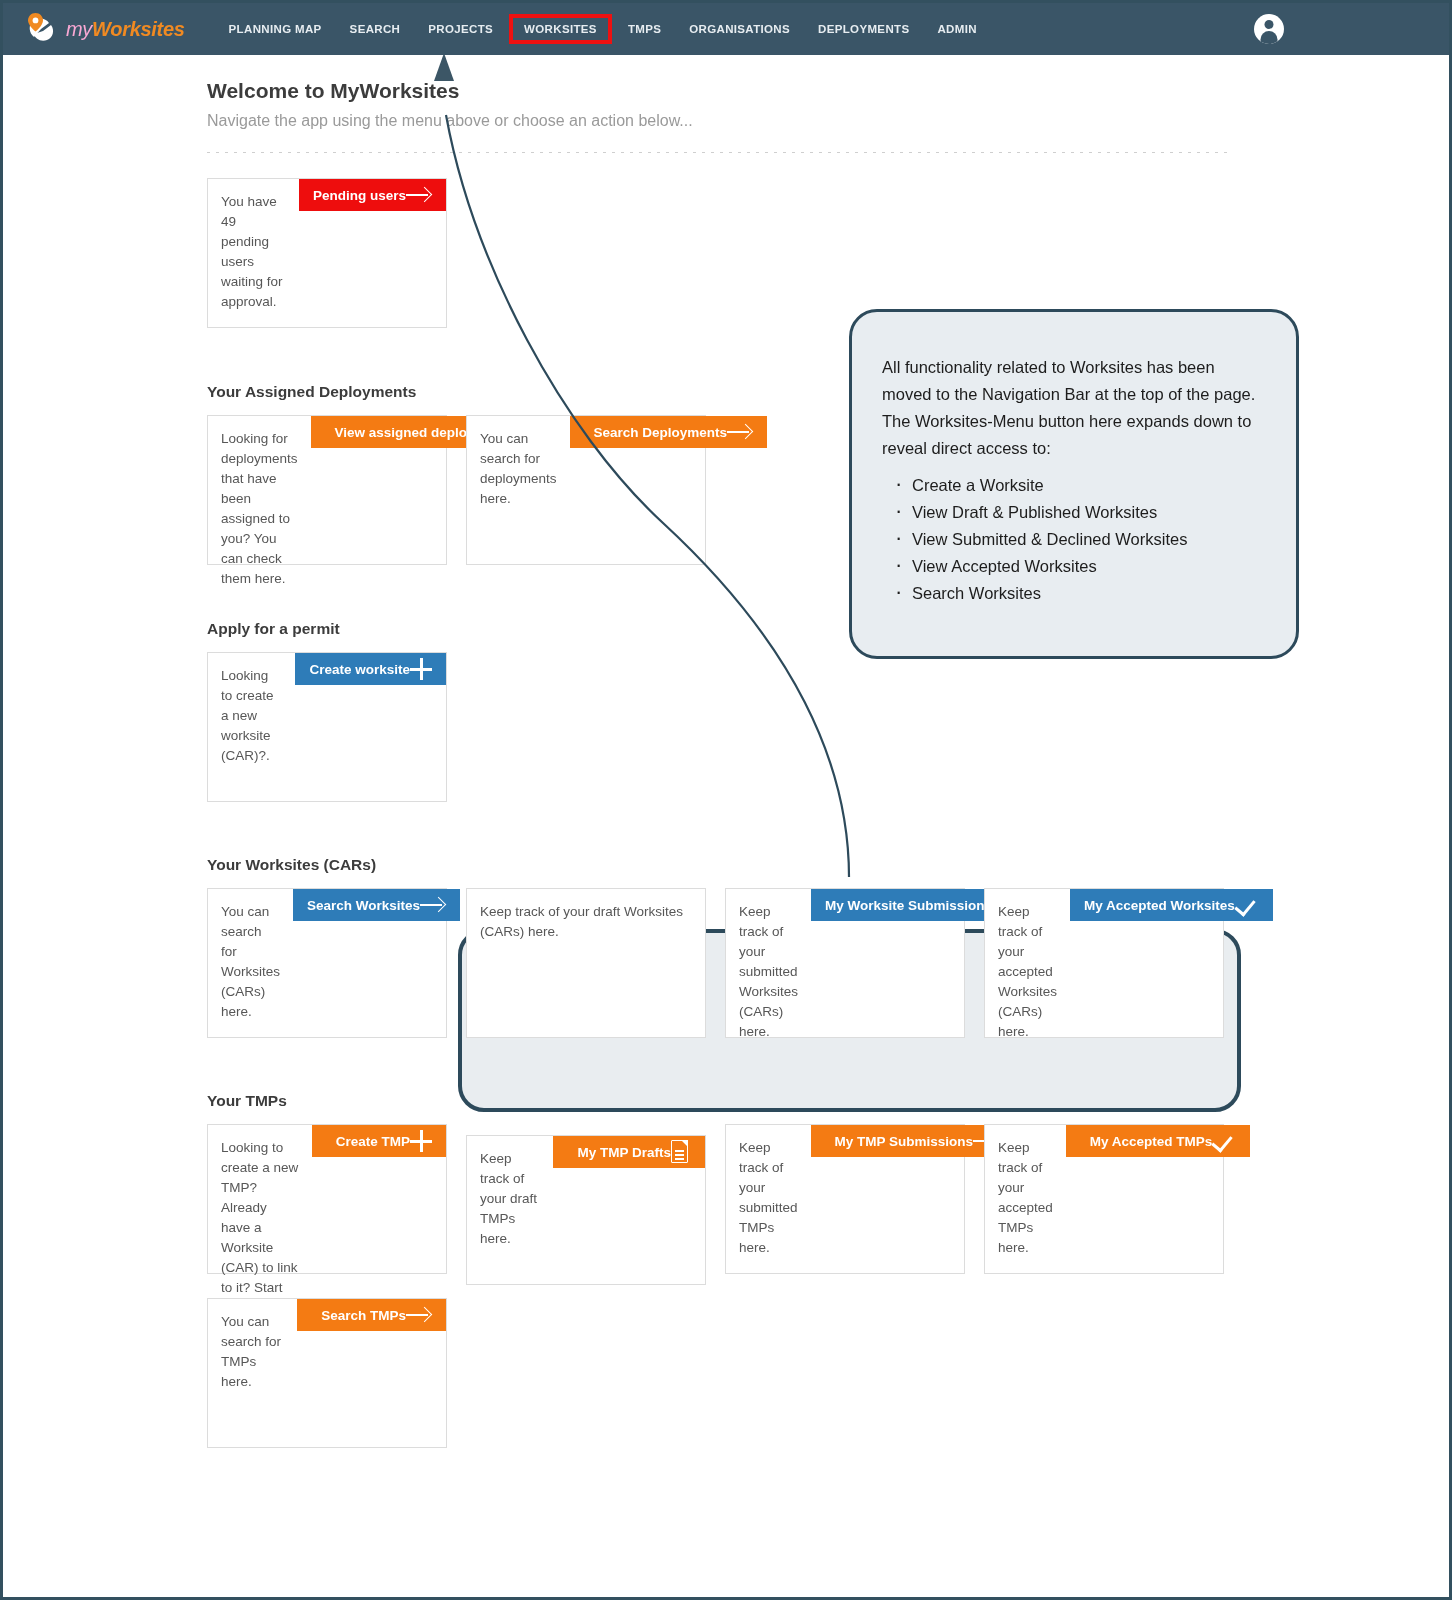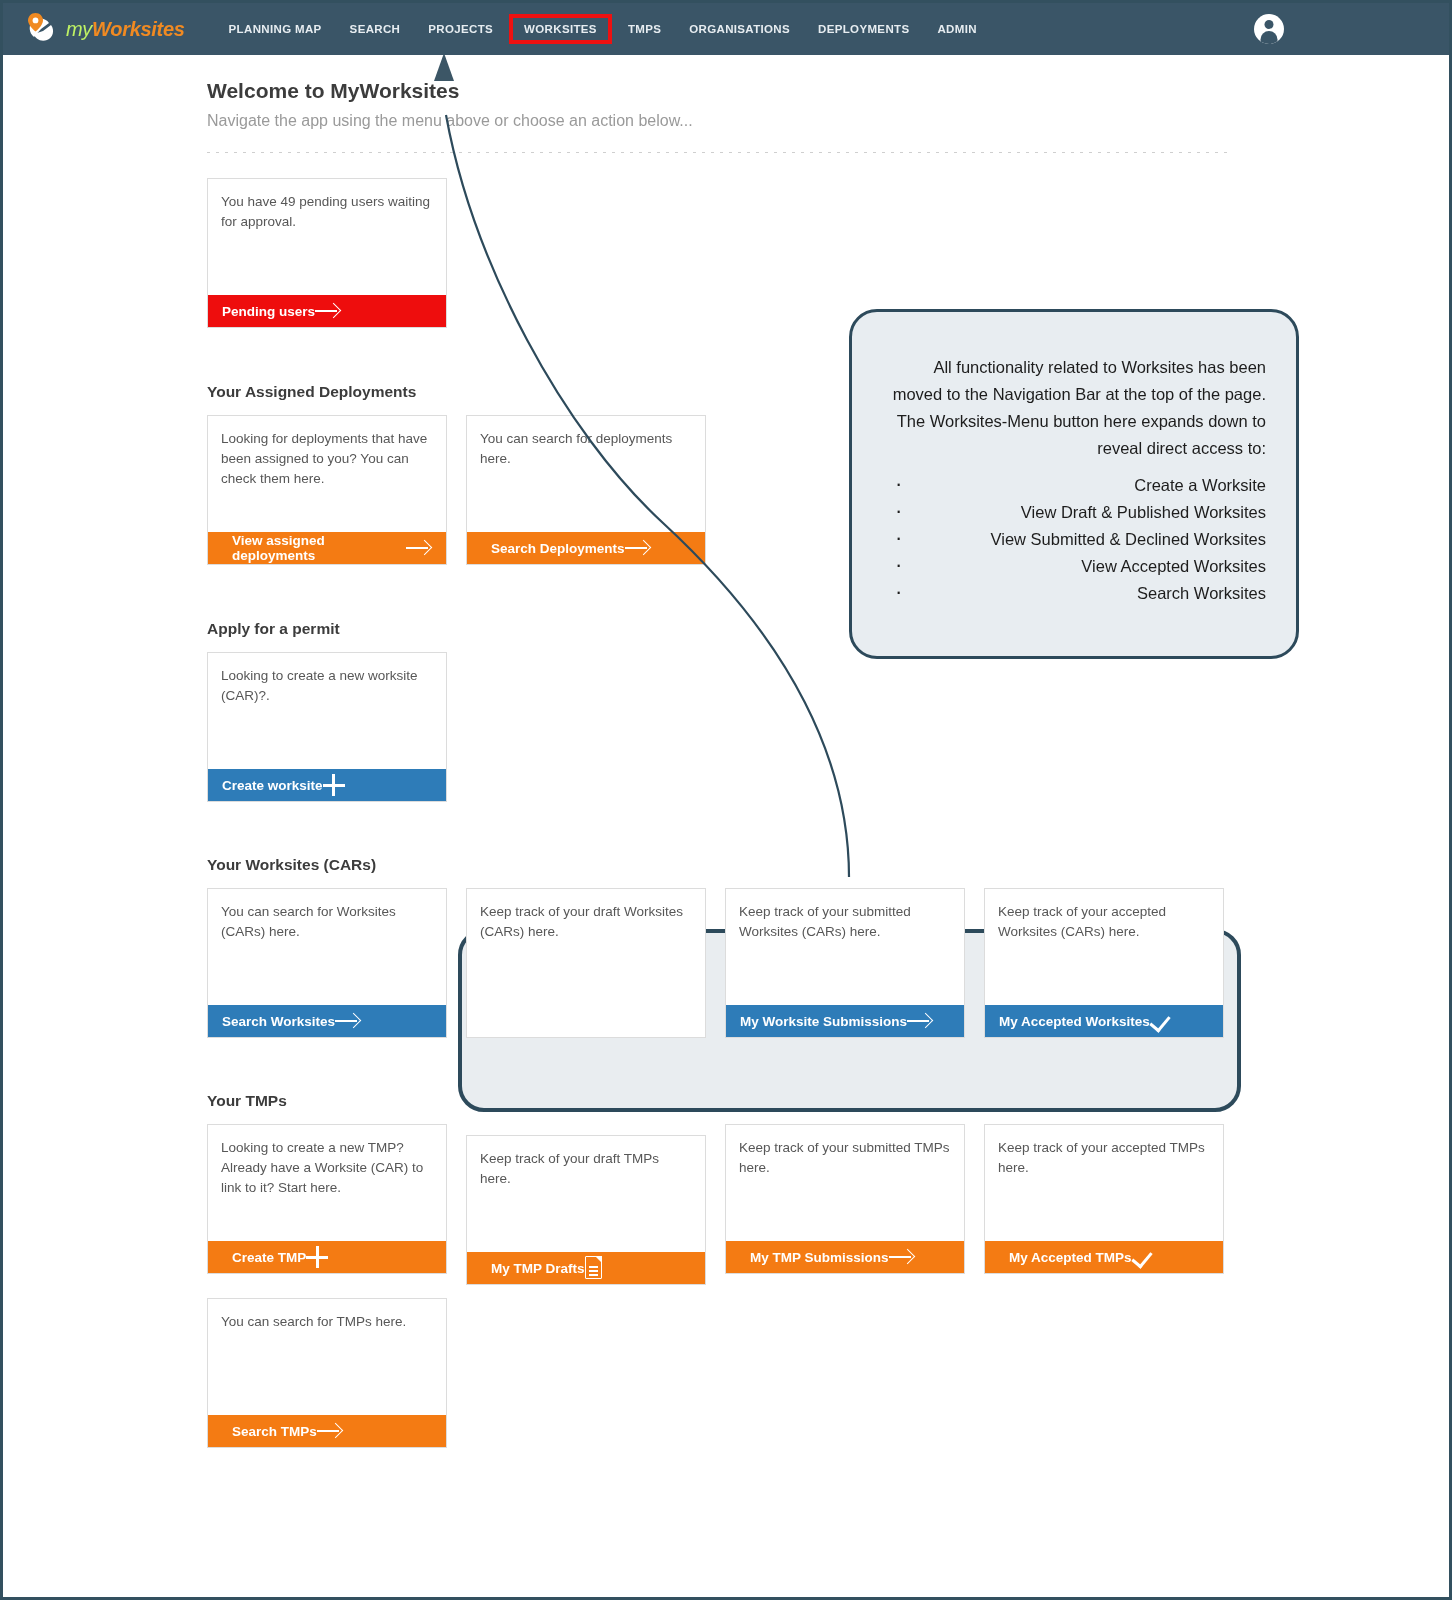--- a/index.html
+++ b/index.html
@@ -24,21 +24,21 @@
     display: flex; align-items: center;
     padding-left: 22px;
     z-index: 5;
   }
   .brand { display: flex; align-items: center; gap: 7px; margin-right: 30px; }
   .brand-mark { position: relative; width: 34px; height: 34px; }
   .brand-text {
     font-size: 20px; font-style: italic; font-weight: bold;
     letter-spacing: -0.3px; white-space: nowrap;
   }
-  .brand-text .t-my { color: #bef264; font-weight: 400; }
+  .brand-text .t-my { color: #f9a8d4; font-weight: 400; }
   .brand-text .t-ws { color: #f08a22; }
   .nav-items { display: flex; align-items: center; gap: 0px; }
   .nav-item {
     color: #e7edf1; font-size: 11.5px; font-weight: bold;
     letter-spacing: 0.35px; padding: 8px 14px; white-space: nowrap;
     cursor: pointer;
   }
   .nav-item.highlighted {
     border: 4px solid #ee1111;
     padding: 5px 11px;
@@ -80,21 +80,21 @@
   .section-title {
     position: absolute; font-size: 15.5px; font-weight: bold; color: #3c3c3c;
   }
 
   
   .card {
     position: absolute;
     width: 240px; height: 150px;
     background: #ffffff;
     border: 1px solid #dcdcdc;
-    display: flex; flex-direction: column;
+    display: flex; flex-direction: row;
   }
   .card-body {
     flex: 1; padding: 13px 13px 4px 13px;
     font-size: 13.5px; line-height: 20px; color: #575757;
   }
   .card-btn {
     height: 32px; flex: none;
     display: flex; align-items: center; 
     padding: 0 14px;
     color: #ffffff; font-size: 13.5px; font-weight: bold;
@@ -148,21 +148,20 @@
   .callout {
     position: absolute;
     left: 846px; top: 306px;
     width: 450px; height: 350px;
     background: #e8edf1;
     border: 3px solid #2d4a5b;
     border-radius: 28px;
     padding: 42px 30px 0 30px;
     font-size: 16.5px; line-height: 27px; color: #1d1d1d;
     z-index: 4;
-    text-align: right;
   }
   .callout ul { list-style: none; margin-top: 10px; padding-left: 30px; }
   .callout li { position: relative; }
   .callout li::before {
     content: "\00B7"; position: absolute; left: -17px; top: -2px;
     font-size: 22px; line-height: 27px;
   }
 
   .highlight-ring {
     position: absolute;

